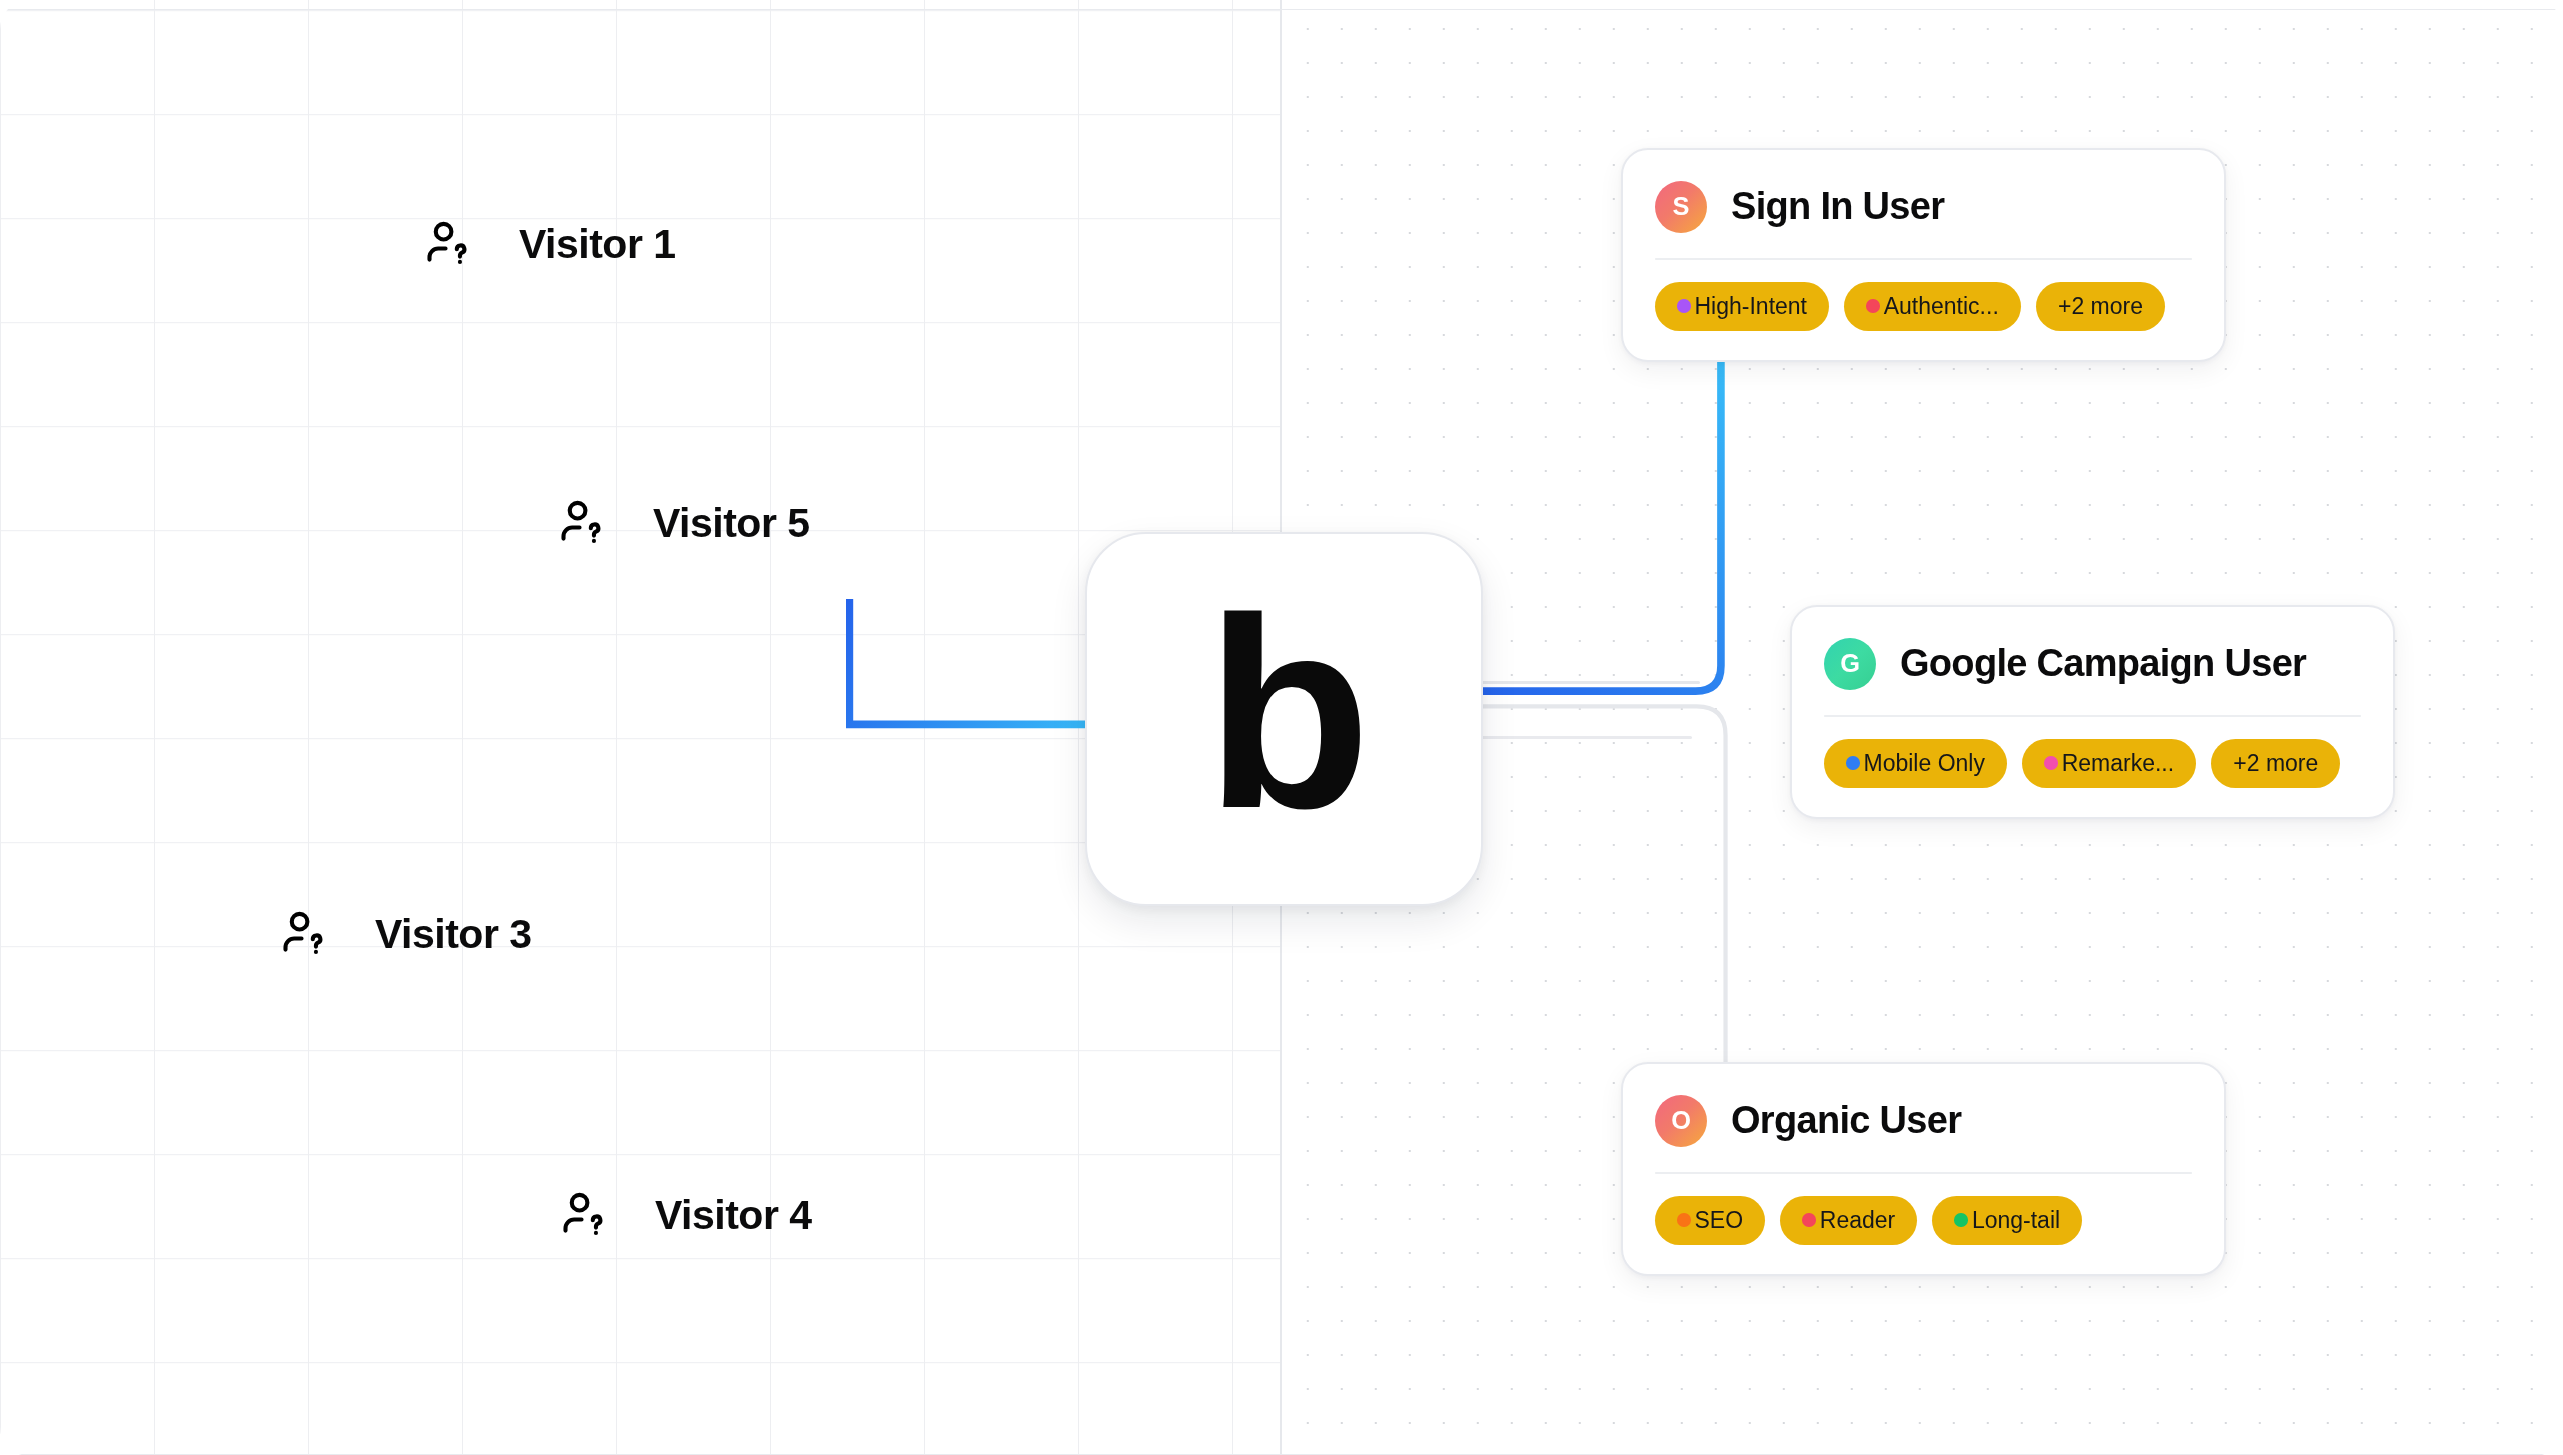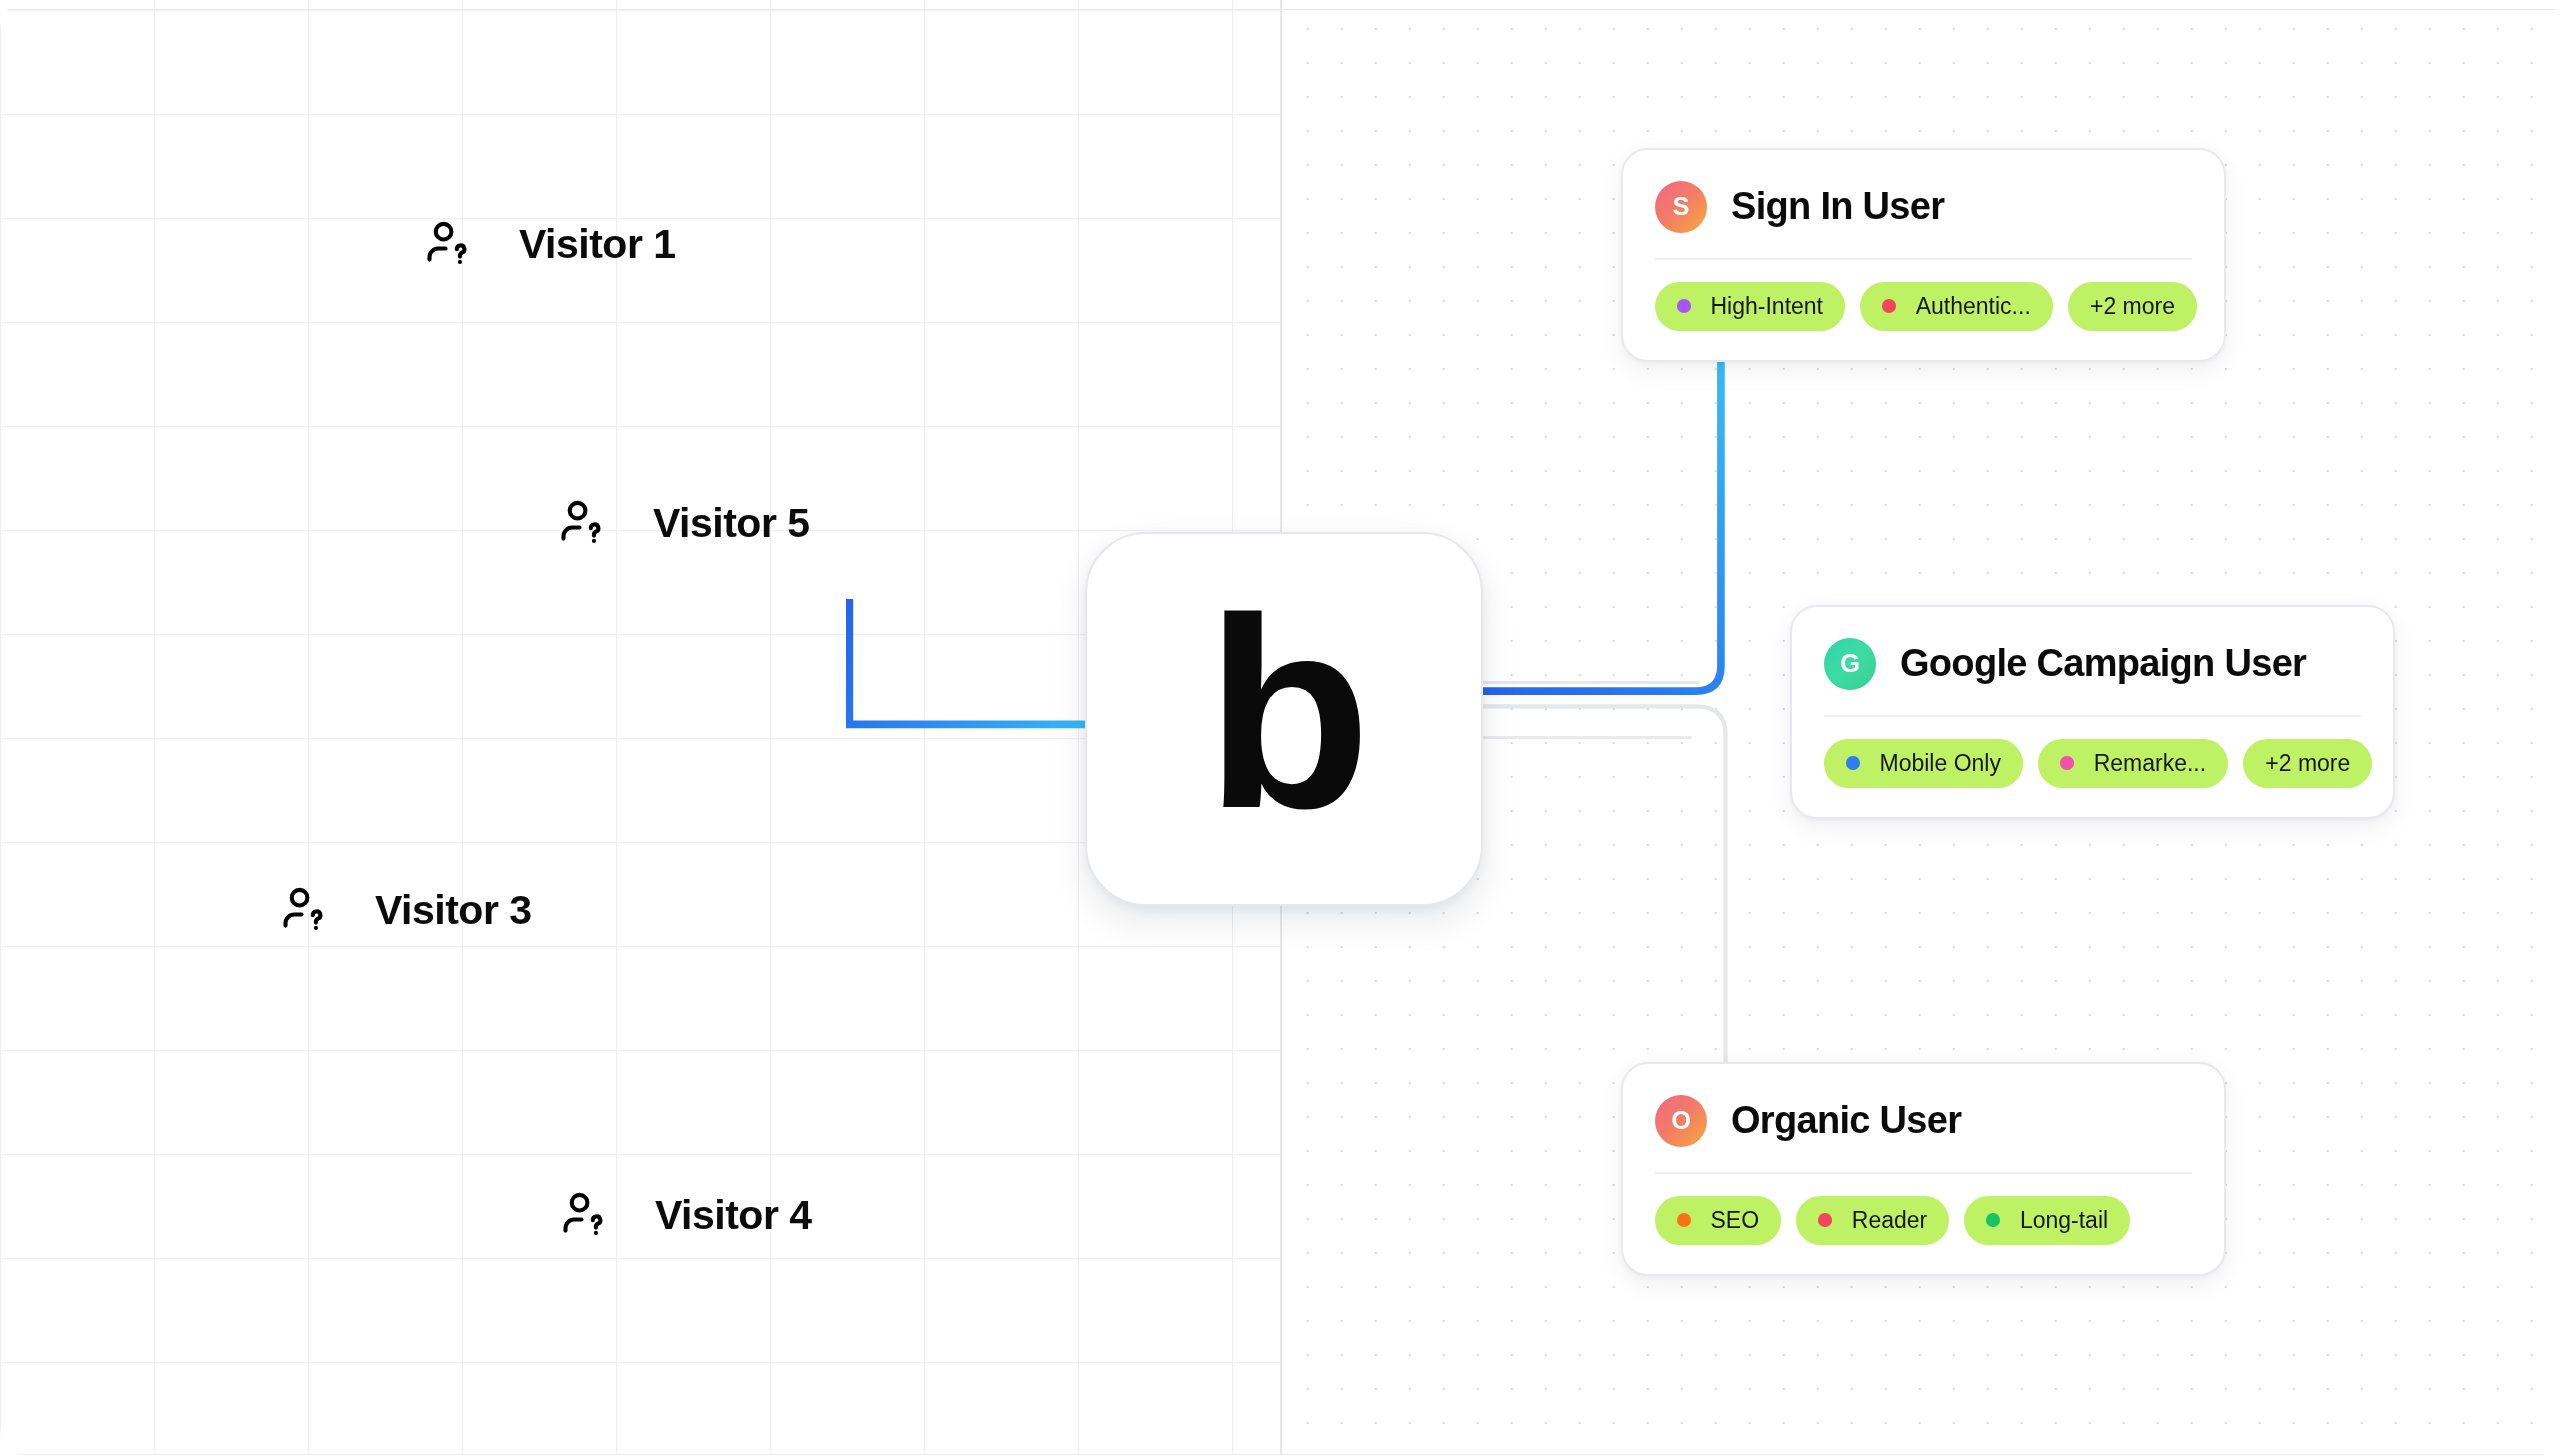--- a/index.html
+++ b/index.html
@@ -140,22 +140,22 @@
   .av-teal{background:linear-gradient(135deg,#32d3b0 0%,#3ddba2 50%,#36cf92 100%);}
   .pcard-title{
     font-size:38px;font-weight:700;color:#0b0b0c;letter-spacing:-0.7px;
     white-space:nowrap;
   }
   .pcard-rule{
     height:1.7px;background:#eceef1;margin:25.4px 0 22px 0;border-radius:0.8px;
   }
   .chips{display:flex;align-items:center;gap:15.2px;}
   .chip{
-    display:flex;align-items:center;gap:20px;
-    background:#bef264;
+    display:flex;align-items:center;gap:4px;
+    background:#eab308;
     border-radius:846px;
     padding:11px 22px;
     font-size:23px;
     color:#16171a;
     font-weight:500;
     white-space:nowrap;
   }
   .chip .dot{width:13.5px;height:13.5px;border-radius:50%;flex:none;}
   .chip.more{color:#16171a;align-items:flex-end;}
 
@@ -218,21 +218,21 @@
   <div class="visitor" style="left:557px;top:497px;">
     <svg class="vicon" viewBox="0 0 24 24" fill="none" stroke="#000" stroke-width="1.9" stroke-linecap="round" stroke-linejoin="round">
       <circle cx="9.5" cy="6.3" r="3.6"></circle>
       <path d="M3 19.2v-1.1a4 4 0 0 1 4-4h3.4"></path>
       <path d="M15.6 14.4a1.75 1.75 0 1 1 2.4 1.62c-.62.26-.95.78-.95 1.4v.38"></path>
       <circle cx="17.05" cy="20.25" r="0.95" fill="#000" stroke="none"></circle>
     </svg>
     <span class="visitor-label">Visitor 5</span>
   </div>
 
-  <div class="visitor" style="left:279px;top:884px;">
+  <div class="visitor" style="left:279px;top:908px;">
     <svg class="vicon" viewBox="0 0 24 24" fill="none" stroke="#000" stroke-width="1.9" stroke-linecap="round" stroke-linejoin="round">
       <circle cx="9.5" cy="6.3" r="3.6"></circle>
       <path d="M3 19.2v-1.1a4 4 0 0 1 4-4h3.4"></path>
       <path d="M15.6 14.4a1.75 1.75 0 1 1 2.4 1.62c-.62.26-.95.78-.95 1.4v.38"></path>
       <circle cx="17.05" cy="20.25" r="0.95" fill="#000" stroke="none"></circle>
     </svg>
     <span class="visitor-label">Visitor 3</span>
   </div>
 
   <div class="visitor" style="left:559px;top:1189px;">

